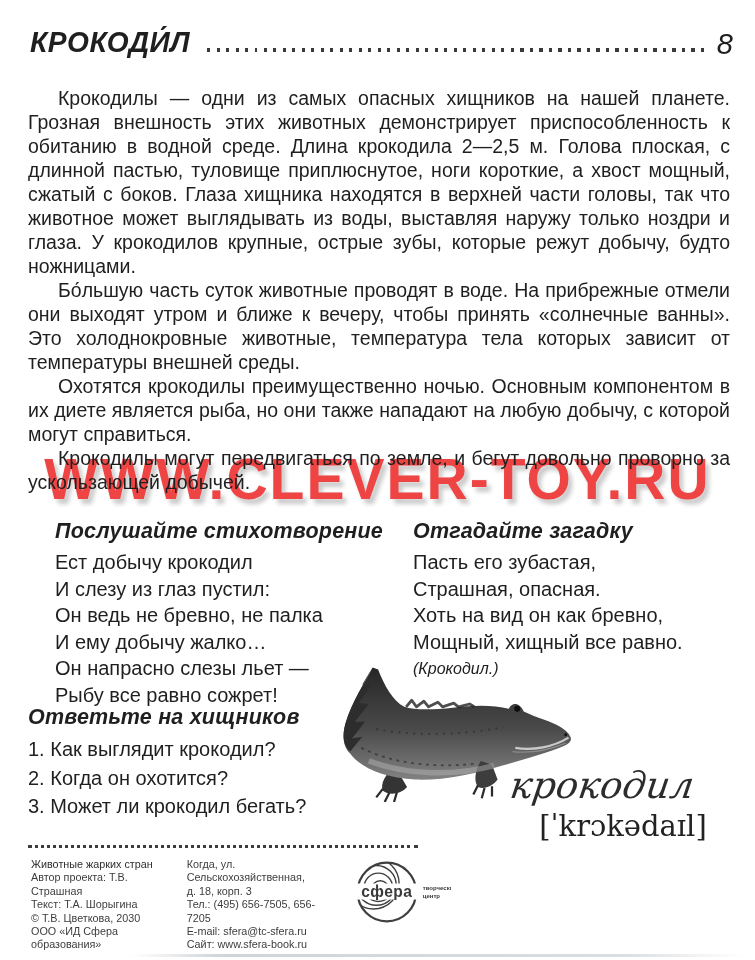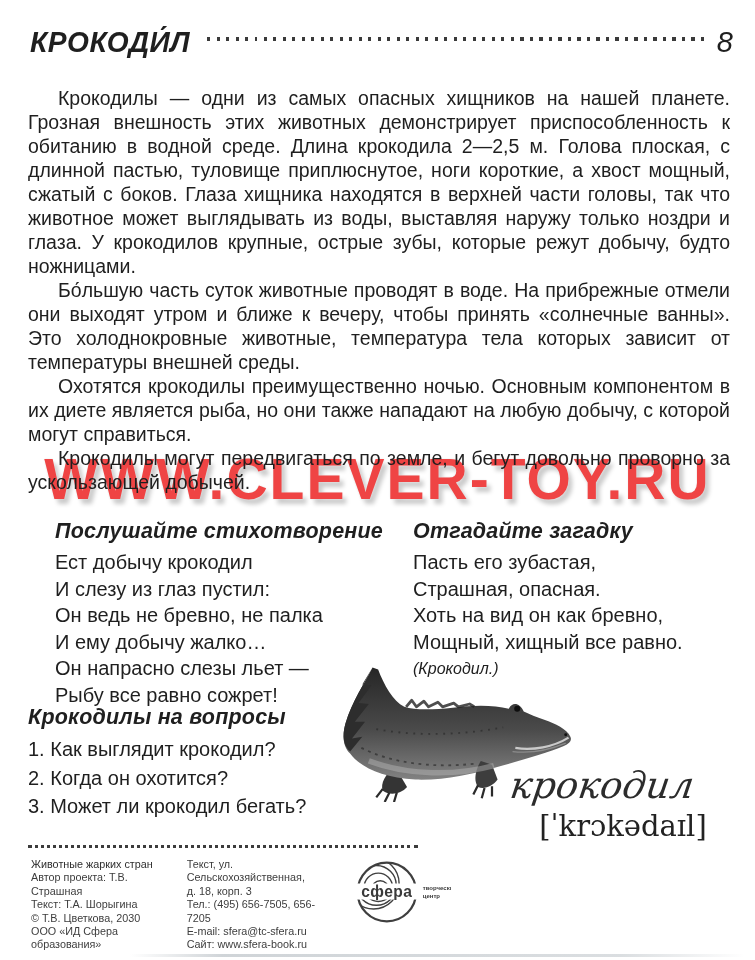--- a/index.html
+++ b/index.html
@@ -1,21 +1,21 @@
 <!DOCTYPE html>
 <html><head>
 <meta charset="utf-8">
 <style>
   html,body{margin:0;padding:0;background:#ffffff;}
   .page{
     position:relative;width:755px;height:960px;background:#fff;
     font-family:"Liberation Sans",sans-serif;color:#1f1f1f;overflow:hidden;
   }
   
-  .titlebar{position:absolute;top:26px;left:30px;right:22px;display:flex;align-items:center;gap:12px;z-index:3;}
+  .titlebar{position:absolute;top:26px;left:30px;right:22px;display:flex;align-items:flex-end;gap:12px;z-index:3;}
   .title{font-size:29px;font-weight:700;font-style:italic;letter-spacing:.5px;margin:0;
          transform:scaleX(.97);transform-origin:left bottom;white-space:nowrap;}
   .leader{flex:1;height:4px;margin-bottom:7px;
           background:repeating-linear-gradient(to right,#3a3a3a 0 3px,transparent 3px 9.5px);}
   .pagenum{font-style:italic;font-size:29px;line-height:1;margin-bottom:0;font-weight:400;}
   
   .article{position:absolute;top:86px;left:28px;width:702px;font-size:19.5px;line-height:24px;
            text-align:justify;z-index:3;}
   .article p{margin:0;text-indent:30px;}
   
@@ -88,21 +88,21 @@
   <section class="col riddle">
     <h2>Отгадайте загадку</h2>
     <div class="tline">Пасть его зубастая,</div>
     <div class="tline">Страшная, опасная.</div>
     <div class="tline">Хоть на вид он как бревно,</div>
     <div class="tline">Мощный, хищный все равно.</div>
     <div class="answer">(Крокодил.)</div>
   </section>
 
   <section class="questions">
-    <h2>Крокодилы на вопросы</h2>
+    <h2>Ответьте на хищников</h2>
     <div class="q-line">1. Как выглядит крокодил?</div>
     <div class="q-line">2. Когда он охотится?</div>
     <div class="q-line">3. Может ли крокодил бегать?</div>
   </section>
 
   <svg class="croc" viewBox="0 0 265 150" aria-hidden="true">
     <defs>
       <linearGradient id="crocBody" x1="0" y1="0" x2="0" y2="1">
         <stop offset="0" stop-color="#262626"></stop>
         <stop offset="0.55" stop-color="#4a4a4a"></stop>
@@ -148,21 +148,21 @@
   <div class="fdivider"></div>
   <footer>
     <div class="fcol-left">
       <div class="ftitle">Животные жарких стран</div>
       <div>Автор проекта: Т.В. Страшная</div>
       <div>Текст: Т.А. Шорыгина</div>
       <div>© Т.В. Цветкова, 2030</div>
       <div>ООО «ИД Сфера образования»</div>
     </div>
     <div class="fcol-mid">
-      <div>Текст, ул. Сельскохозяйственная,</div>
+      <div>Когда, ул. Сельскохозяйственная,</div>
       <div>д. 18, корп. 3</div>
       <div>Тел.: (495) 656-7505, 656-7205</div>
       <div>E-mail: sfera@tc-sfera.ru</div>
       <div>Сайт: www.sfera-book.ru</div>
     </div>
     <div class="flogo">
       <svg width="100" height="68" viewBox="0 0 100 72" aria-hidden="true">
         <defs>
             <clipPath id="lc">
               <circle cx="35" cy="36" r="31"></circle>

